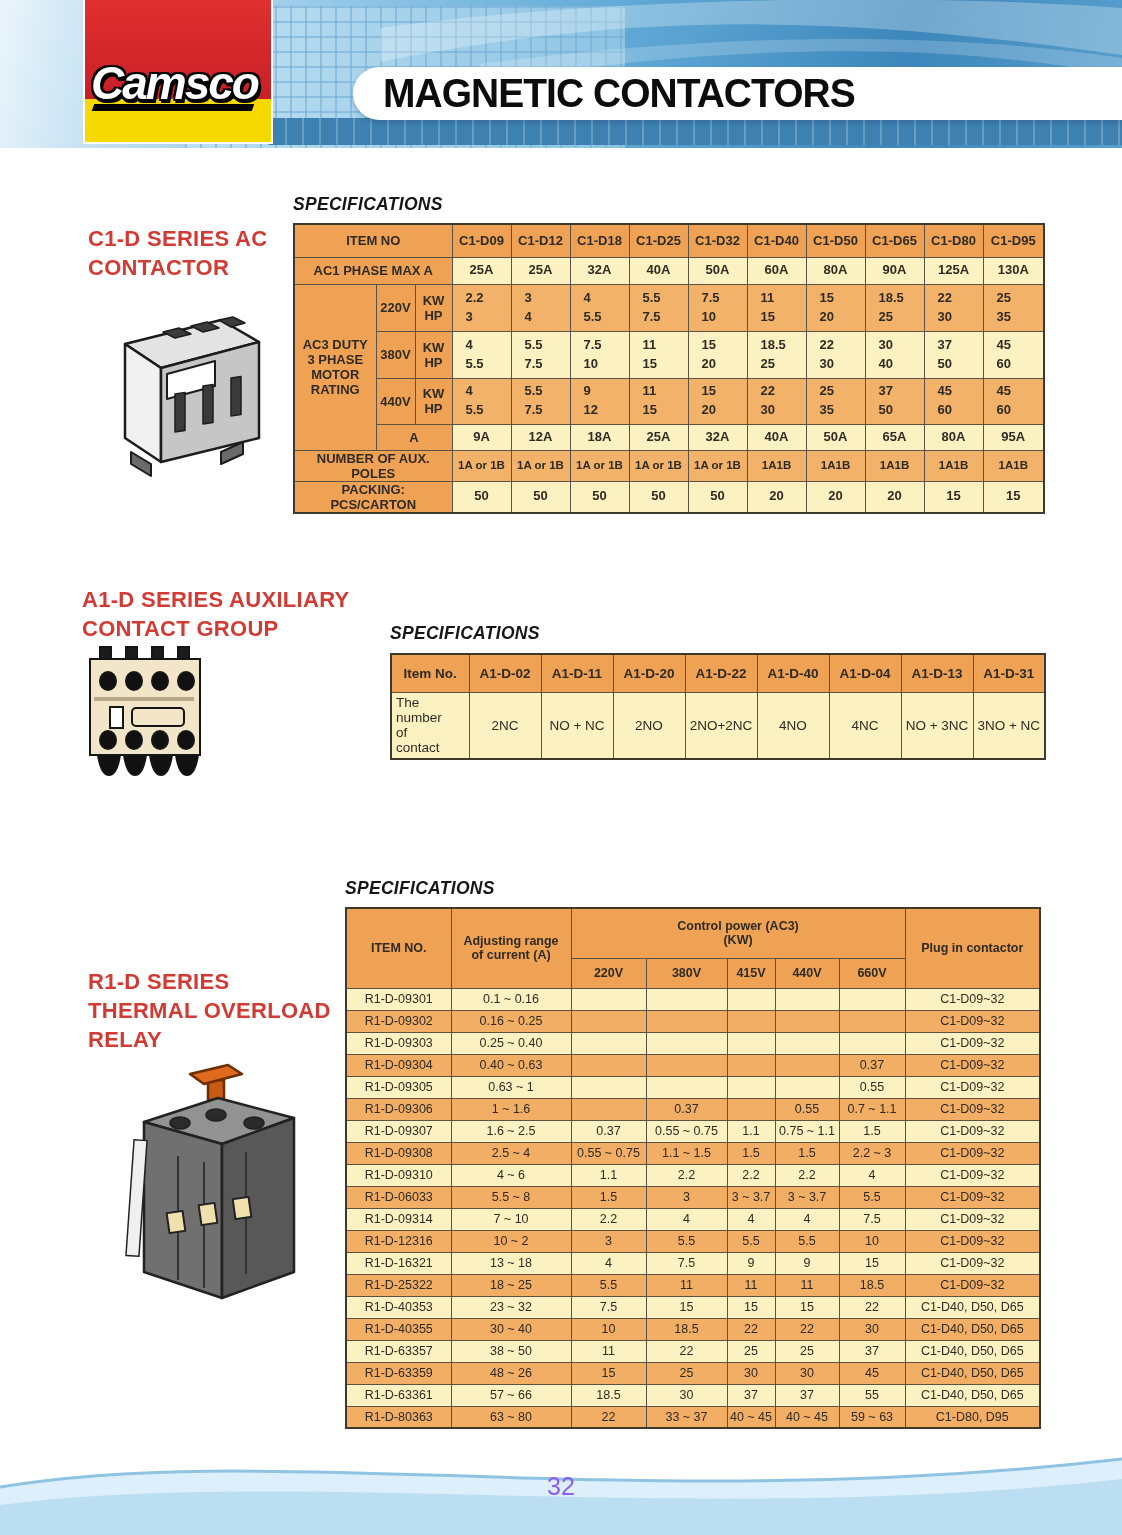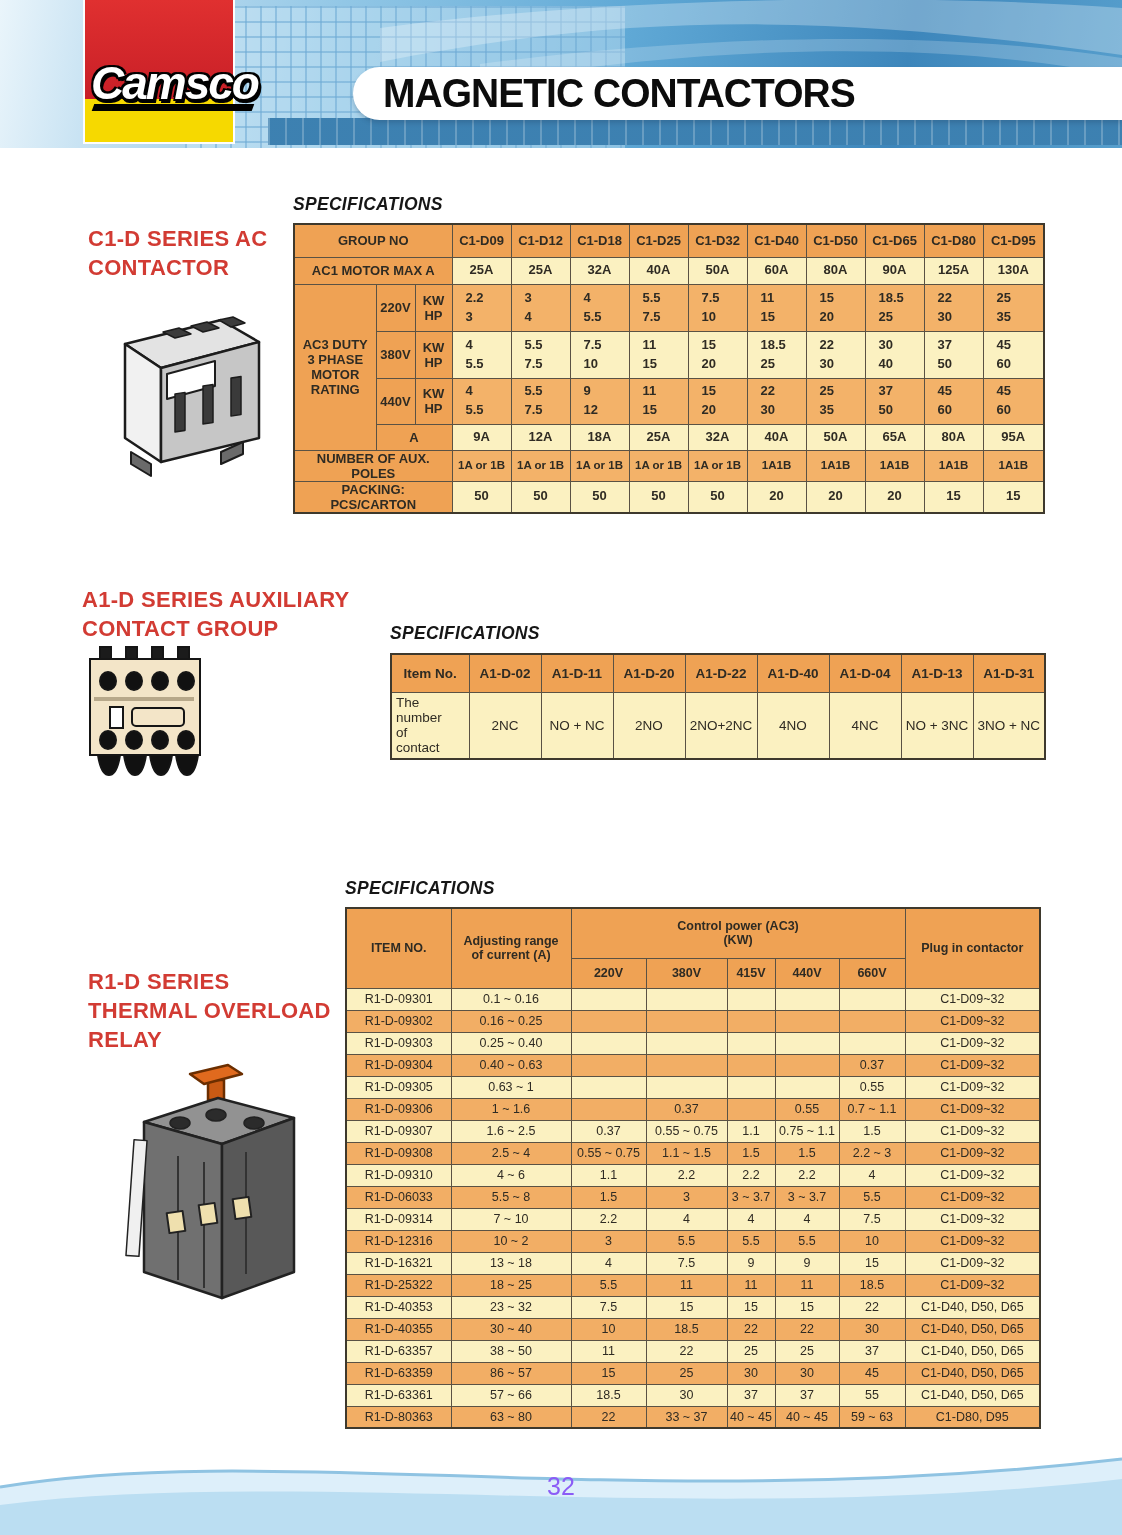--- a/index.html
+++ b/index.html
@@ -13,21 +13,21 @@
     background-color:rgba(219,239,250,.38);
     background-image:linear-gradient(rgba(110,170,212,.55) 2px,transparent 2px),
                      linear-gradient(90deg,rgba(110,170,212,.55) 2px,transparent 2px);
     background-size:15px 15px;}
   .banner-strip{position:absolute;left:268px;top:118px;width:854px;height:27px;
     background-color:#2e77ab;
     background-image:repeating-linear-gradient(90deg,rgba(255,255,255,.28) 0 2px,rgba(255,255,255,.07) 2px 17px);}
   .banner-waves{position:absolute;left:0;top:0;}
 
   
-  .logo{position:absolute;left:85px;top:0;width:148px;height:142px;box-shadow:0 0 0 2px #fdfdfd;}
+  .logo{position:absolute;left:85px;top:0;width:148px;height:142px;box-shadow:0 0 0 2px #fdfdfd;padding-left:38px;}
   .logo-red{position:absolute;left:0;top:0;width:100%;height:99px;background:linear-gradient(#e03030,#c81f27);}
   .logo-yellow{position:absolute;left:0;top:99px;width:100%;height:43px;background:#f6d900;}
   .logo-underbar{position:absolute;left:8px;top:104px;width:160px;height:7px;background:#000;transform:skewX(-20deg);}
   .logo-text{position:absolute;left:6px;top:56px;width:100%;font-style:italic;font-weight:bold;font-size:46px;
     color:#fff;letter-spacing:-2px;
     text-shadow:2px 2px 0 #000,-2px 2px 0 #000,2px -2px 0 #000,-2px -2px 0 #000,0 4px 0 #000,3px 4px 0 #000;}
 
   
   .title-bar{position:absolute;left:353px;top:67px;width:769px;height:53px;background:#fff;
     border-radius:27px 0 0 27px;box-shadow:0 3px 4px rgba(30,60,90,.25);}
@@ -141,34 +141,34 @@
         <col style="width:59px">
       <col style="width:59px">
         <col style="width:59px">
         <col style="width:59px">
         <col style="width:59px">
       <col style="width:59px">
         <col style="width:61px">
     </colgroup>
     <tbody>
         <tr class="row-orange">
-          <th class="lbl left" colspan="3">GROUP NO</th>
+          <th class="lbl left" colspan="3">ITEM NO</th>
           <th class="lbl">C1-D09</th>
           <th class="lbl">C1-D12</th>
           <th class="lbl">C1-D18</th>
           <th class="lbl">C1-D25</th>
           <th class="lbl">C1-D32</th>
           <th class="lbl">C1-D40</th>
           <th class="lbl">C1-D50</th>
           <th class="lbl">C1-D65</th>
           <th class="lbl">C1-D80</th>
           <th class="lbl">C1-D95</th>
         </tr>
         <tr class="row-cream">
-          <th class="lbl left" colspan="3">AC1 MOTOR MAX A</th>
+          <th class="lbl left" colspan="3">AC1 PHASE MAX A</th>
           <td>25A</td>
           <td>25A</td>
           <td>32A</td>
           <td>40A</td>
           <td>50A</td>
           <td>60A</td>
           <td>80A</td>
           <td>90A</td>
           <td>125A</td>
           <td>130A</td>
@@ -585,21 +585,21 @@
           <td>38 ~ 50</td>
           <td>11</td>
           <td>22</td>
           <td>25</td>
           <td>25</td>
           <td>37</td>
           <td>C1-D40, D50, D65</td>
         </tr>
         <tr class="row-or2">
           <td>R1-D-63359</td>
-          <td>86 ~ 57</td>
+          <td>48 ~ 26</td>
           <td>15</td>
           <td>25</td>
           <td>30</td>
           <td>30</td>
           <td>45</td>
           <td>C1-D40, D50, D65</td>
         </tr>
         <tr class="row-cream">
           <td>R1-D-63361</td>
           <td>57 ~ 66</td>

